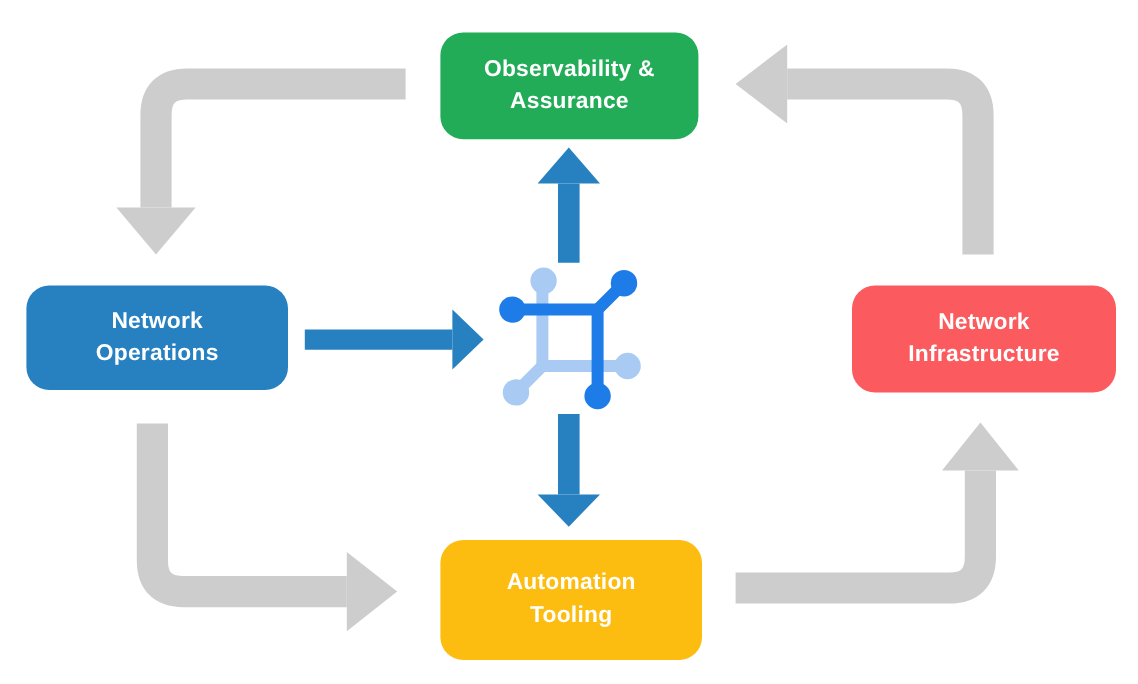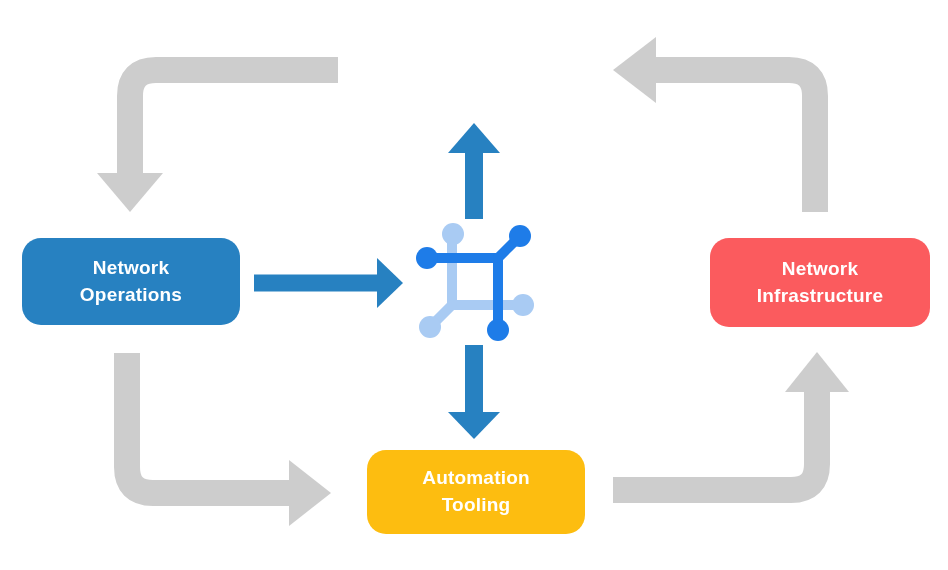--- a/index.html
+++ b/index.html
@@ -32,21 +32,21 @@
   .node .label {
     font-size: 19px;
     font-weight: 700;
     line-height: 1.42;
     letter-spacing: 0.2px;
     white-space: pre-line;
   }
   .node-observability   { left: 367px; top: 27px;  width: 215px; height: 89px; }
   .node-operations      { left: 22px;  top: 238px; width: 218px; height: 87px; }
   .node-infrastructure  { left: 710px; top: 238px; width: 220px; height: 89px; }
-  .node-automation      { left: 367px; top: 450px; width: 218px; height: 84px; }
+  .node-automation      { left: 367px; top: 450px; width: 218px; height: 100px; }
 </style>
 </head>
 <body>
 
 <div class="canvas" style="background-color: rgb(255, 255, 255);">
 
   <svg class="layer" viewBox="0 0 948 570">
 
     <g>
       <path fill="none" stroke-width="26" d="M 338 70 H 156 Q 130 70 130 96 V 173" style="stroke: rgb(205, 205, 205);"></path>
@@ -94,20 +94,24 @@
 
       <path fill="none" stroke-width="10" d="M 429 258 H 498" style="stroke: rgb(30, 124, 232);"></path>
       <path fill="none" stroke-width="10" d="M 498 258 V 329" style="stroke: rgb(30, 124, 232);"></path>
       <path fill="none" stroke-width="10" d="M 498 258 L 518 238" style="stroke: rgb(30, 124, 232);"></path>
       <circle cx="427" cy="258" r="11" style="fill: rgb(30, 124, 232);"></circle>
       <circle cx="520" cy="236" r="11" style="fill: rgb(30, 124, 232);"></circle>
       <circle cx="498" cy="330" r="11" style="fill: rgb(30, 124, 232);"></circle>
     </g>
   </svg>
 
+  <div class="node node-observability" style="background-color: rgb(34, 172, 87);">
+    <span class="label" style="color: rgb(255, 255, 255);">Observability &amp;
+Assurance</span>
+  </div>
 
   <div class="node node-operations" style="background-color: rgb(39, 129, 193);">
     <span class="label" style="color: rgb(255, 255, 255);">Network
 Operations</span>
   </div>
 
   <div class="node node-infrastructure" style="background-color: rgb(251, 91, 94);">
     <span class="label" style="color: rgb(255, 255, 255);">Network
 Infrastructure</span>
   </div>

